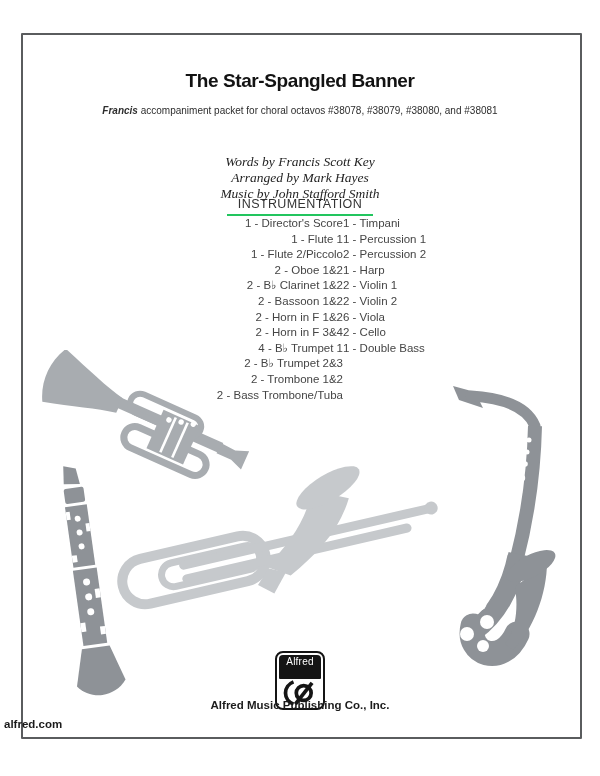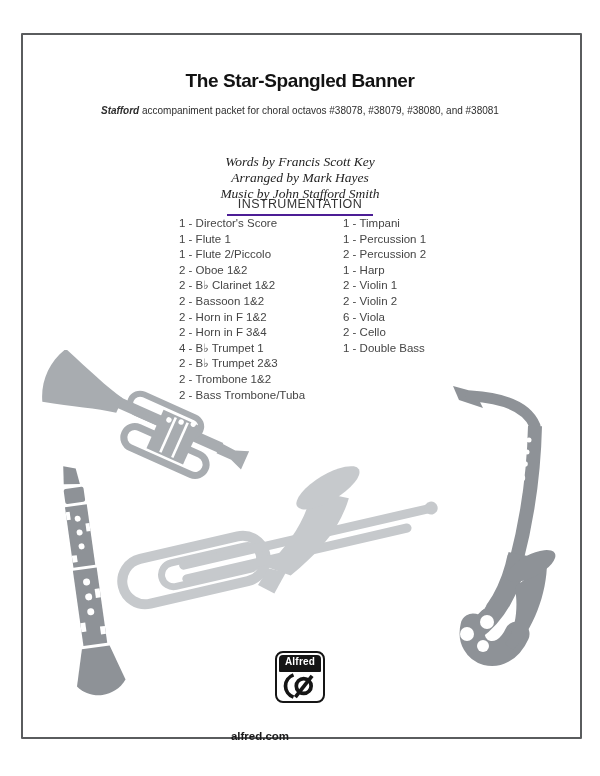--- a/index.html
+++ b/index.html
@@ -12,35 +12,35 @@
   .title{position:absolute;top:70px;left:0;width:600px;margin:0;text-align:center;
          font-size:19px;font-weight:bold;letter-spacing:-0.4px;color:#121212;}
   .subtitle{position:absolute;top:105px;left:0;width:600px;margin:0;text-align:center;
             font-size:10px;color:#2d2d2d;}
   .subtitle .sp{font-weight:bold;font-style:italic;}
   .credits{position:absolute;top:130px;left:0;width:600px;text-align:center;
            font-family:"Liberation Serif",serif;font-style:italic;font-size:13.5px;
            line-height:16px;color:#232323;margin-top:24px;}
   .instr-head-wrap{position:absolute;top:194px;left:0;width:600px;text-align:center;}
   .instr-head{display:inline-block;font-size:12.5px;letter-spacing:0.4px;color:#333;
-              border-bottom:2px solid #4c1d95;padding:0 11px 3px 11px;}
+              border-bottom:2px solid #22c55e;padding:0 11px 3px 11px;}
   .columns{position:absolute;left:179px;top:216px;display:flex;}
   .columns ul{list-style:none;margin:0;padding:0;font-size:11.5px;line-height:15.6px;
               color:#454545;}
-  .col-left{width:164px;}
+  .col-left{width:164px;text-align:right;}
   .footer-logo{position:absolute;top:651px;left:0;width:600px;text-align:center;}
   .logo-box{display:inline-block;width:42px;border:2px solid #151515;border-radius:8px;
             padding:2px;background:#fff;}
-  .logo-bar{background:#151515;color:#ffffff;font-size:10px;font-weight:bold;
-            text-align:center;height:17px;line-height:13px;border-radius:4px 4px 1px 1px;
+  .logo-bar{background:#151515;color:#ffffff;font-size:10px;font-weight:normal;
+            text-align:center;height:24px;line-height:13px;border-radius:4px 4px 1px 1px;
             letter-spacing:0.2px;}
   .logo-mark{display:block;margin:1px auto 0 auto;}
   .publisher{position:absolute;top:698px;left:0;width:600px;text-align:center;margin:0;
              font-size:11.5px;font-weight:bold;color:#1b1b1b;line-height:14px;}
-  .website{position:absolute;top:713px;left:0;width:488px;text-align:center;margin:16px;
+  .website{position:absolute;top:713px;left:0;width:488px;text-align:left;margin:4px;
            font-size:11.5px;font-weight:bold;color:#1b1b1b;line-height:14px;}
 </style>
 </head>
 <body>
 
 <div class="page">
 
   <div class="frame"></div>
 
   <svg class="art" style="left:30px;top:350px;" width="235" height="140" viewBox="0 0 235 140">
@@ -118,21 +118,21 @@
       <circle cx="62" cy="240" r="7" fill="#ffffff"></circle>
       <circle cx="42" cy="252" r="7" fill="#ffffff"></circle>
       <circle cx="58" cy="264" r="6" fill="#ffffff"></circle>
     </g>
   </svg>
 
   <div class="content">
 
     <h1 class="title">The Star-Spangled Banner</h1>
 
-    <p class="subtitle"><span class="sp">Stafford</span><span> accompaniment packet for choral octavos #38078, #38079, #38080, and #38081</span></p>
+    <p class="subtitle"><span class="sp">Francis</span><span> accompaniment packet for choral octavos #38078, #38079, #38080, and #38081</span></p>
 
     <div class="credits">
       <div>Words by Francis Scott Key</div>
       <div>Arranged by Mark Hayes</div>
       <div>Music by John Stafford Smith</div>
     </div>
 
     <div class="instr-head-wrap">
       <span class="instr-head">INSTRUMENTATION</span>
     </div>
@@ -169,16 +169,17 @@
       <div class="logo-box">
         <div class="logo-bar">Alfred</div>
         <svg class="logo-mark" width="34" height="26" viewBox="0 0 36 28">
           <path d="M11,2 A14,13 0 0 0 11,26" fill="none" stroke="#151515" stroke-width="4"></path>
           <circle cx="22" cy="14" r="8" fill="none" stroke="#151515" stroke-width="4"></circle>
           <line x1="31" y1="3" x2="13" y2="26" stroke="#151515" stroke-width="4"></line>
         </svg>
       </div>
     </div>
 
+    <p class="publisher">Alfred Music Publishing Co., Inc.</p>
     <p class="website">alfred.com</p>
 
   </div>
 </div>
 
 </body></html>

